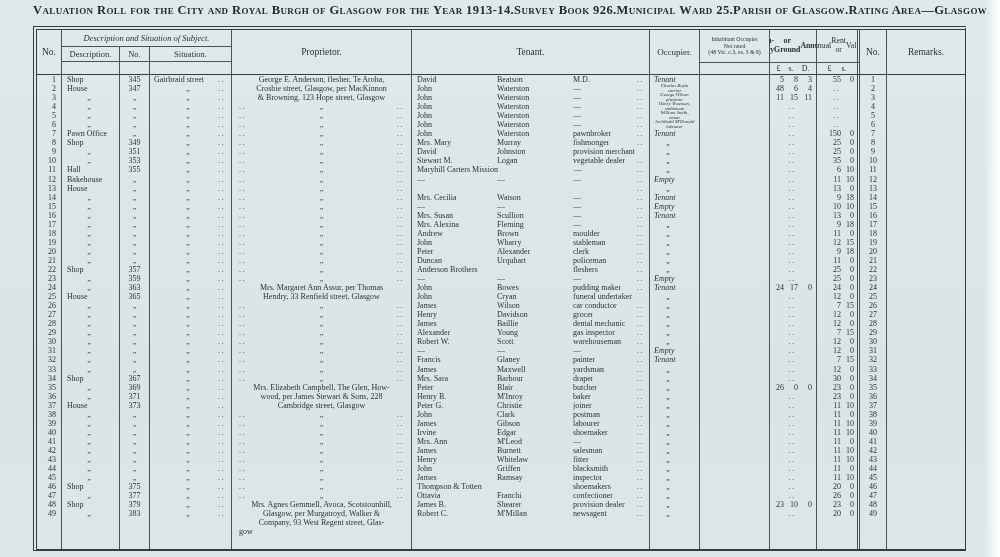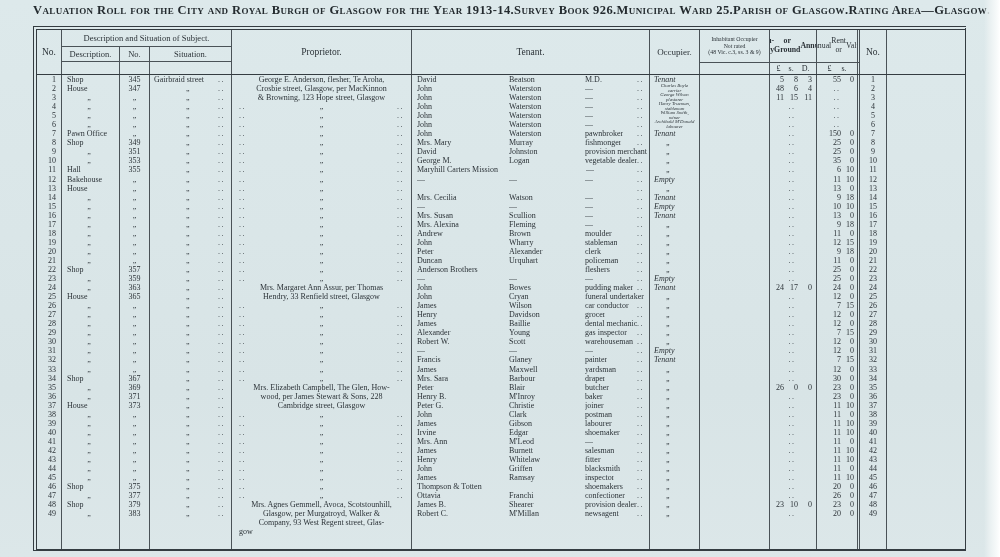--- a/index.html
+++ b/index.html
@@ -22,21 +22,21 @@
     border-top:4px double #343c41;border-left:4px double #343c41;
     border-right:1.5px solid #343c41;border-bottom:2px solid #343c41;
     box-sizing:border-box;
   }
   .grid12{display:grid;grid-template-columns:25px 58px 30px 82px 180px 238px 50px 70px 47px 43px 27px 78px;}
   
   .hdr{grid-template-rows:17px 15px 12px;border-bottom:1.5px solid #343c41;font-weight:normal;}
   .h{border-right:1px solid #4a5257;display:flex;align-items:center;justify-content:center;
      text-align:center;overflow:hidden;font-size:9.5px;color:#2b3237;}
   .h-no{grid-column:1;grid-row:1/4;}
-  .h-group{grid-column:2/5;grid-row:1;border-bottom:1px solid #4a5257;font-size:8.5px;}
+  .h-group{grid-column:2/5;grid-row:1;border-bottom:1px solid #4a5257;font-size:8.5px;font-style:italic;}
   .h-sub{grid-row:2;font-size:8.5px;border-bottom:1px solid #4a5257;}
   .h-fill{grid-row:3;}
   .h-prop{grid-column:5;grid-row:1/4;}
   .h-ten{grid-column:6;grid-row:1/4;}
   .h-occ{grid-column:7;grid-row:1/4;font-size:9px;}
   .h-ih{grid-column:8;grid-row:1/3;flex-direction:column;font-size:5.8px;line-height:6.4px;}
   .h-feu{grid-column:9;grid-row:1/3;font-size:7.8px;line-height:8.6px;font-weight:bold;}
   .h-rent{grid-column:10;grid-row:1/3;flex-direction:row;font-size:7.8px;line-height:8.6px;}
   .h-ihu{grid-column:8;grid-row:3;border-top:1px solid #4a5257;}
   .h-feuu{grid-column:9;grid-row:3;border-top:1px solid #4a5257;font-size:8px;word-spacing:6px;}
@@ -56,21 +56,21 @@
   .c-sn span{margin:0 auto;}
   .c-st .st{padding-left:4px;white-space:nowrap;}
   .c-st .dit-st{padding-left:36px;}
   .c-st .std{margin-left:auto;padding-right:6px;}
   .c-p{padding:0 4px;}
   .pl{flex:0 0 auto;padding-left:3px;}
   .pc{flex:1 1 auto;text-align:center;white-space:nowrap;}
   .pr{flex:0 0 auto;padding-right:3px;}
   .c-t{padding-left:5px;}
   .tf{flex:0 0 auto;min-width:80px;white-space:nowrap;}
-  .tl{flex:0 0 auto;min-width:76px;white-space:nowrap;margin-left:12px;}
+  .tl{flex:0 0 auto;min-width:76px;white-space:nowrap;}
   .to{flex:0 1 auto;white-space:nowrap;overflow:hidden;}
   .tdots{margin-left:auto;padding-right:5px;}
   .c-oc{padding-left:4px;font-style:italic;}
   .c-oc.col{flex-direction:column;justify-content:center;align-items:center;padding-left:0;text-align:center;}
   .sm{font-size:4.8px;line-height:4.4px;display:block;white-space:nowrap;}
   .dit2{padding-left:12px;}
   .dots{letter-spacing:1.5px;}
   .cdots{margin:0 auto;}
   .fs{flex:0 0 14px;text-align:right;}
   .c-f{padding-right:2px;}
@@ -116,20 +116,21 @@
     </div>
     <div class="h h-rent">
       <span>Annual</span>
       <span>Rent or</span>
       <span>Value.</span>
     </div>
     <div class="h h-ihu"></div>
     <div class="h h-feuu">£ s. D.</div>
     <div class="h h-rentu">£ s.</div>
     <div class="h h-no2">No.</div>
+    <div class="h h-rem">Remarks.</div>
   </div>
   <div>
       <div class="row grid12">
         <div class="cell c-n">
           <span>1</span>
         </div>
         <div class="cell c-d">
           <span>Shop</span>
         </div>
         <div class="cell c-sn">
@@ -506,21 +507,21 @@
         <div class="cell c-st">
           <span class="st dit-st">„</span>
           <span class="std dots">..</span>
         </div>
         <div class="cell c-p">
           <span class="pl dots">..</span>
           <span class="pc">„</span>
           <span class="pr dots">..</span>
         </div>
         <div class="cell c-t">
-          <span class="tf">George M.</span>
+          <span class="tf">Stewart M.</span>
           <span class="tl">Logan</span>
           <span class="to">vegetable dealer</span>
           <span class="tdots dots">..</span>
         </div>
         <div class="cell c-oc">
           <span class="oc dit2">„</span>
         </div>
         <div class="cell c-ih"></div>
         <div class="cell c-f">
           <span class="dots cdots">..</span>

